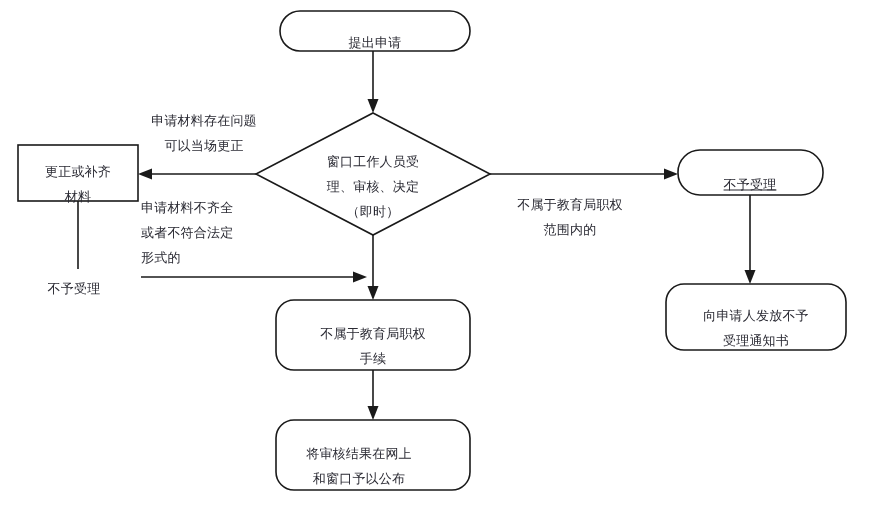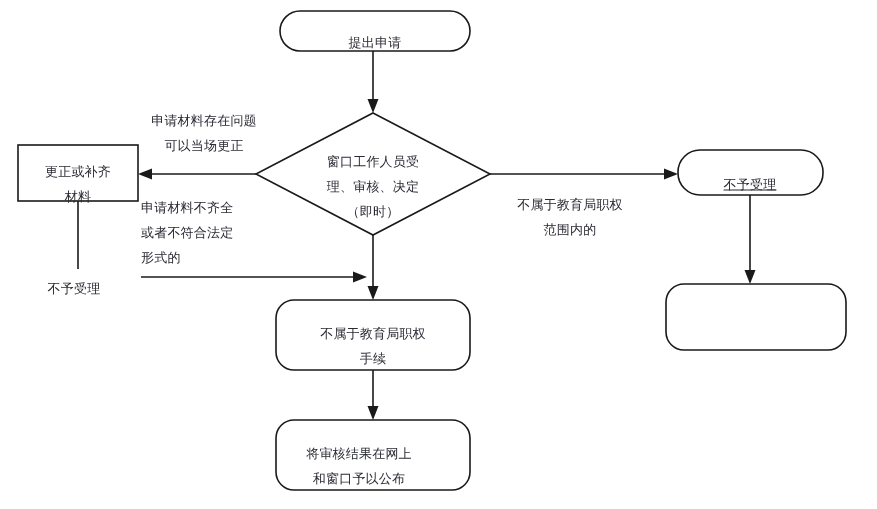--- a/index.html
+++ b/index.html
@@ -123,20 +123,22 @@
 
   <div class="node-text" style="left:373px; top:175px; width:180px;">窗口工作人员受
 理、审核、决定
 （即时）</div>
 
   <div class="node-text" style="left:78px; top:173px; width:116px;">更正或补齐
 材料</div>
 
   <div class="node-text" style="left:750px; top:173px; width:140px;text-decoration:underline;">不予受理</div>
 
+  <div class="node-text" style="left:756px; top:317px; width:176px;">向申请人发放不予
+受理通知书</div>
 
   <div class="node-text" style="left:373px; top:335px; width:190px;">不属于教育局职权
 手续</div>
 
   <div class="node-text" style="left:359px; top:455px; width:190px;">将审核结果在网上
 和窗口予以公布</div>
 
   <div class="edge-label left-align" style="left:141px; top:184px; width:160px;">申请材料不齐全
 或者不符合法定
 形式的</div>

